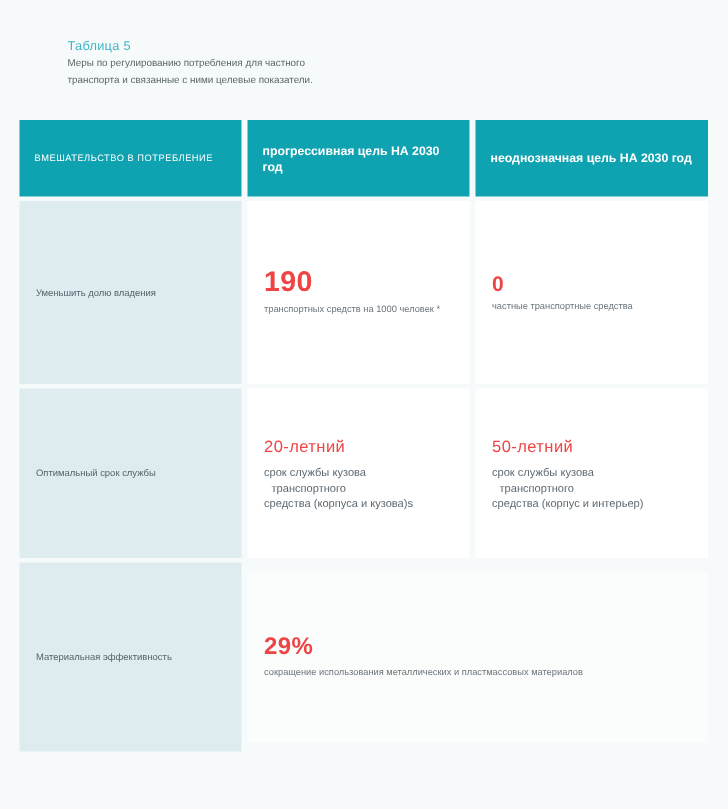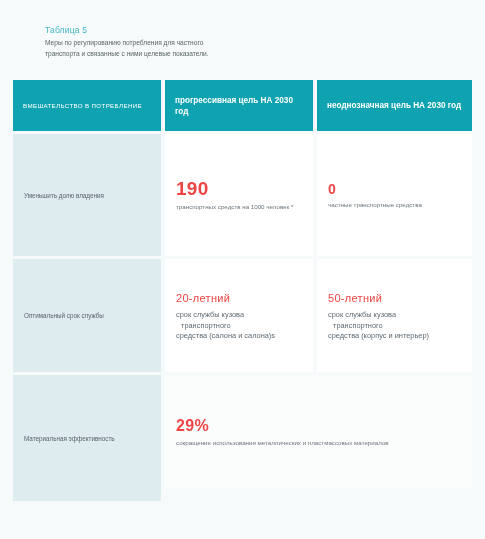--- a/index.html
+++ b/index.html
@@ -48,21 +48,21 @@
   .table {
     position: absolute;
     left: 13px;
     top: 80px;
     width: 459px;
   }
 
   .row {
     display: flex;
     width: 100%;
-    align-items: flex-start;
+    align-items: center;
   }
   .row + .row { margin-top: 3px; }
 
   .cell {
     box-sizing: border-box;
     position: relative;
   }
 
   .col-label  { width: 148px; flex: 0 0 148px; }
   .col-mid    { width: 148px; flex: 0 0 148px; margin-left: 4px; }
@@ -203,21 +203,21 @@
     <div class="row">
       <div class="cell col-label label-cell rh-2">
         <div class="label-text">Оптимальный срок службы</div>
       </div>
       <div class="cell col-mid value-cell rh-2">
         <div class="value-inner">
           <div class="big-number medium">20-летний</div>
           <div class="sub-text med">
             <div>срок службы кузова</div>
             <div class="ln2">транспортного</div>
-            <div>средства (салона и салона)s</div>
+            <div>средства (корпуса и кузова)s</div>
           </div>
         </div>
       </div>
       <div class="cell col-right value-cell rh-2">
         <div class="value-inner">
           <div class="big-number medium">50-летний</div>
           <div class="sub-text med">
             <div>срок службы кузова</div>
             <div class="ln2">транспортного</div>
             <div>средства (корпус и интерьер)</div>

